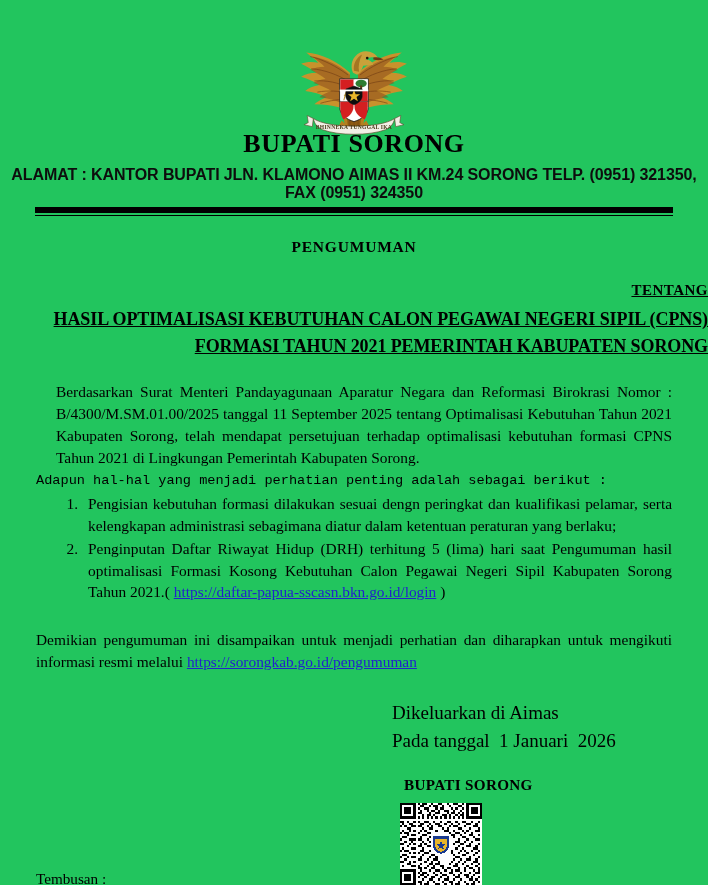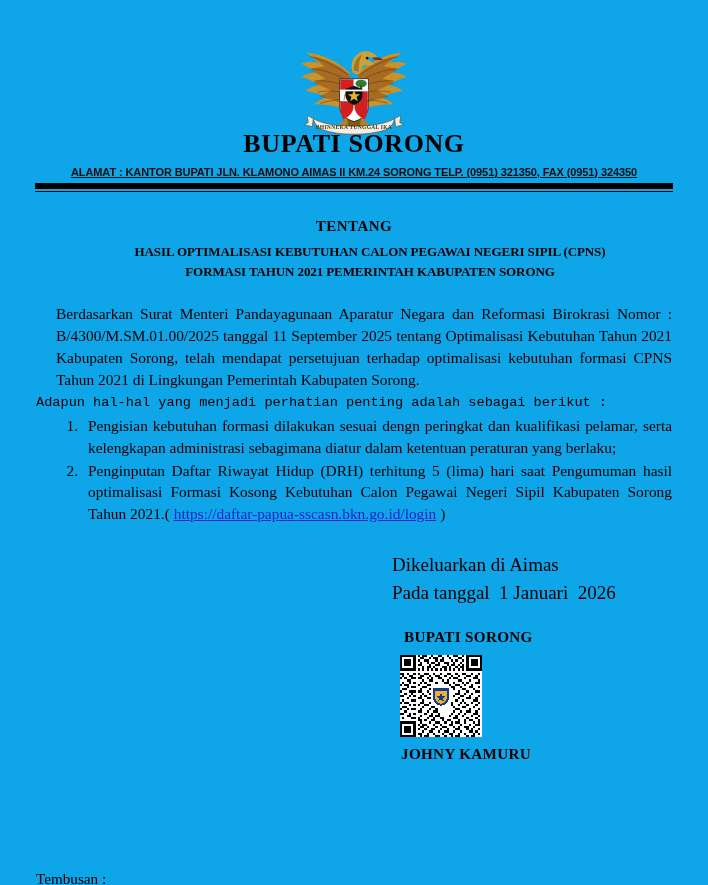--- a/index.html
+++ b/index.html
@@ -13,21 +13,21 @@
     overflow: hidden;
     font-family: "Liberation Serif", "DejaVu Serif", serif;
     color: #000000;
     position: relative;
   }
 
   .page {
     width: 708px;
     height: 885px;
     position: relative;
-    background: #0ea5e9;
+    background: #22c55e;
   }
 
   
   .emblem-wrap {
     width: 100%;
     display: flex;
     justify-content: center;
     padding-top: 24px;
     height: 128px;
     box-sizing: border-box;
@@ -45,25 +45,24 @@
     font-weight: bold;
     font-size: 26px;
     letter-spacing: 0.6px;
     line-height: 1.1;
     margin-top: 2px;
   }
   .kop-address {
     text-align: center;
     font-family: "Liberation Sans", "DejaVu Sans", sans-serif;
     font-weight: bold;
-    font-size: 11px;
+    font-size: 16px;
     letter-spacing: -0.1px;
     margin-top: 7px;
     color: #0d0d0d;
-    text-decoration: underline;
   }
   .rule-group {
     margin: 5px 35px 0 35px;
   }
   .rule-thick {
     height: 6px;
     background: #000000;
   }
   .rule-thin {
     height: 1.5px;
@@ -80,31 +79,32 @@
     font-weight: bold;
     font-size: 15.5px;
     letter-spacing: 0.8px;
   }
   .announce .nomor {
     font-size: 15.5px;
     margin-top: 5px;
     letter-spacing: 0.2px;
   }
   .tentang-block {
-    text-align: center;
+    text-align: right;
     margin-top: 26px;
+    text-decoration: underline;
   }
   .tentang-block .tentang {
     font-weight: bold;
     font-size: 15px;
     letter-spacing: 0.5px;
   }
   .tentang-block .subject-line {
     font-weight: bold;
-    font-size: 13px;
+    font-size: 18px;
     margin-top: 8px;
     letter-spacing: -0.1px;
     line-height: 1.42;
     padding-left: 32px;
   }
 
   
   .body-area {
     margin: 0 36px 0 36px;
   }
@@ -277,20 +277,21 @@
 
   <div class="kop-title">BUPATI SORONG</div>
   <div class="kop-address">ALAMAT : KANTOR BUPATI JLN. KLAMONO AIMAS II KM.24 SORONG TELP. (0951) 321350, FAX (0951) 324350</div>
 
   <div class="rule-group">
     <div class="rule-thick"></div>
     <div class="rule-thin"></div>
   </div>
 
   <div class="announce">
+    <div class="pengumuman">PENGUMUMAN</div>
   </div>
 
   <div class="tentang-block">
     <div class="tentang">TENTANG</div>
     <div class="subject-line">HASIL OPTIMALISASI KEBUTUHAN  CALON PEGAWAI NEGERI SIPIL (CPNS)</div>
     <div class="subject-line" style="margin-top:1px">FORMASI TAHUN 2021 PEMERINTAH KABUPATEN SORONG</div>
   </div>
 
   <div class="body-area">
 
@@ -300,20 +301,23 @@
 
     <ol class="items">
       <li>
         <span>Pengisian kebutuhan formasi dilakukan sesuai dengn peringkat dan kualifikasi pelamar, serta kelengkapan administrasi sebagimana diatur dalam ketentuan peraturan yang berlaku;</span>
       </li>
       <li>
         <span>Penginputan Daftar Riwayat Hidup (DRH) terhitung 5 (lima) hari saat Pengumuman hasil optimalisasi Formasi Kosong Kebutuhan Calon Pegawai Negeri Sipil Kabupaten Sorong Tahun 2021.( </span><a class="link" href="#">https://daftar-papua-sscasn.bkn.go.id/login</a><span> )</span>
       </li>
     </ol>
 
+    <div class="para-closing">
+      <span>Demikian pengumuman ini disampaikan untuk menjadi perhatian dan diharapkan untuk mengikuti informasi resmi melalui </span><a class="link" href="#">https://sorongkab.go.id/pengumuman</a>
+    </div>
 
     <div class="sign-block">
       <div class="sign-line">Dikeluarkan di Aimas</div>
       <div class="sign-line">Pada tanggal  1 Januari  2026</div>
       <div class="sign-role">BUPATI SORONG</div>
 
       <div class="qr-wrap">
         <svg class="qr" viewBox="0 0 37 37" shape-rendering="crispEdges">
           <rect width="37" height="37" fill="#ffffff"></rect>
           <g fill="#000000">

